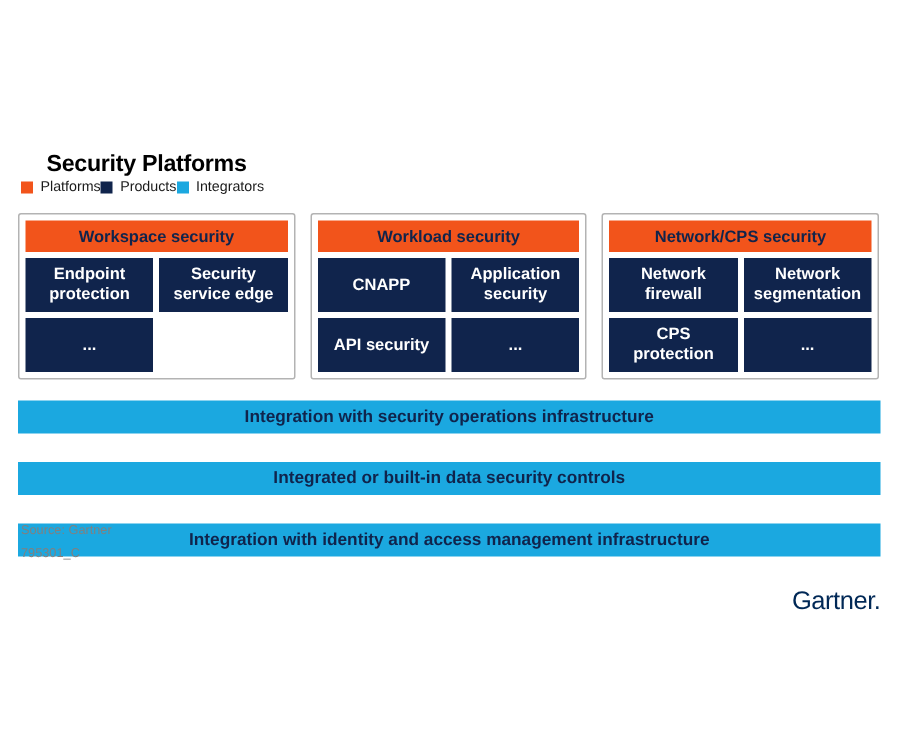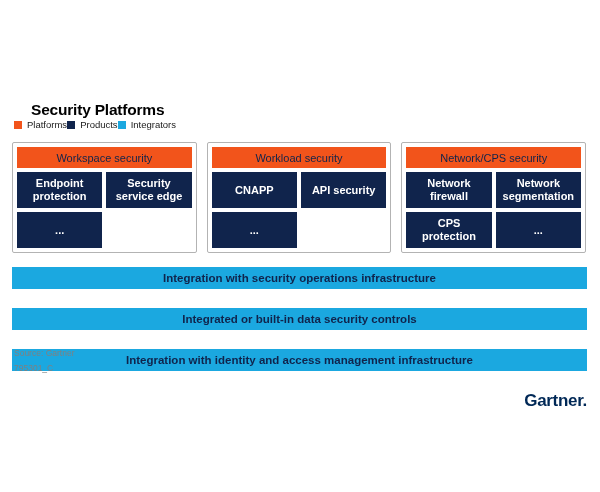--- a/index.html
+++ b/index.html
@@ -64,21 +64,21 @@
     border-radius: 2px;
     background: #ffffff;
     padding: 4px;
     height: 111px;
   }
   .col-header {
     height: 21px;
     background: #F2541B;
     color: #10244C;
     font-size: 11px;
-    font-weight: normal;
+    font-weight: bold;
     display: flex;
     align-items: center;
     justify-content: center;
     margin-bottom: 4px;
   }
   .cells {
     display: grid;
     grid-template-columns: 1fr 1fr;
     grid-auto-rows: 36px;
     gap: 4px;
@@ -121,21 +121,21 @@
     top: 346px;
     font-size: 8.5px;
     color: #808080;
     line-height: 15px;
   }
   .logo {
     position: absolute;
     right: 13px;
     top: 391px;
     font-size: 17px;
-    font-weight: bold;
+    font-weight: normal;
     color: #002856;
     letter-spacing: -0.3px;
   }
 </style>
 </head>
 <body>
 
 <div class="page">
 
   <h1 class="title">Security Platforms</h1>
@@ -163,20 +163,21 @@
         <div class="cell">Endpoint protection</div>
         <div class="cell">Security service edge</div>
         <div class="cell">...</div>
       </div>
     </div>
 
     <div class="column">
       <div class="col-header">Workload security</div>
       <div class="cells">
         <div class="cell">CNAPP</div>
+        <div class="cell">Application security</div>
         <div class="cell">API security</div>
         <div class="cell">...</div>
       </div>
     </div>
 
     <div class="column">
       <div class="col-header">Network/CPS security</div>
       <div class="cells">
         <div class="cell">Network firewall</div>
         <div class="cell">Network segmentation</div>

